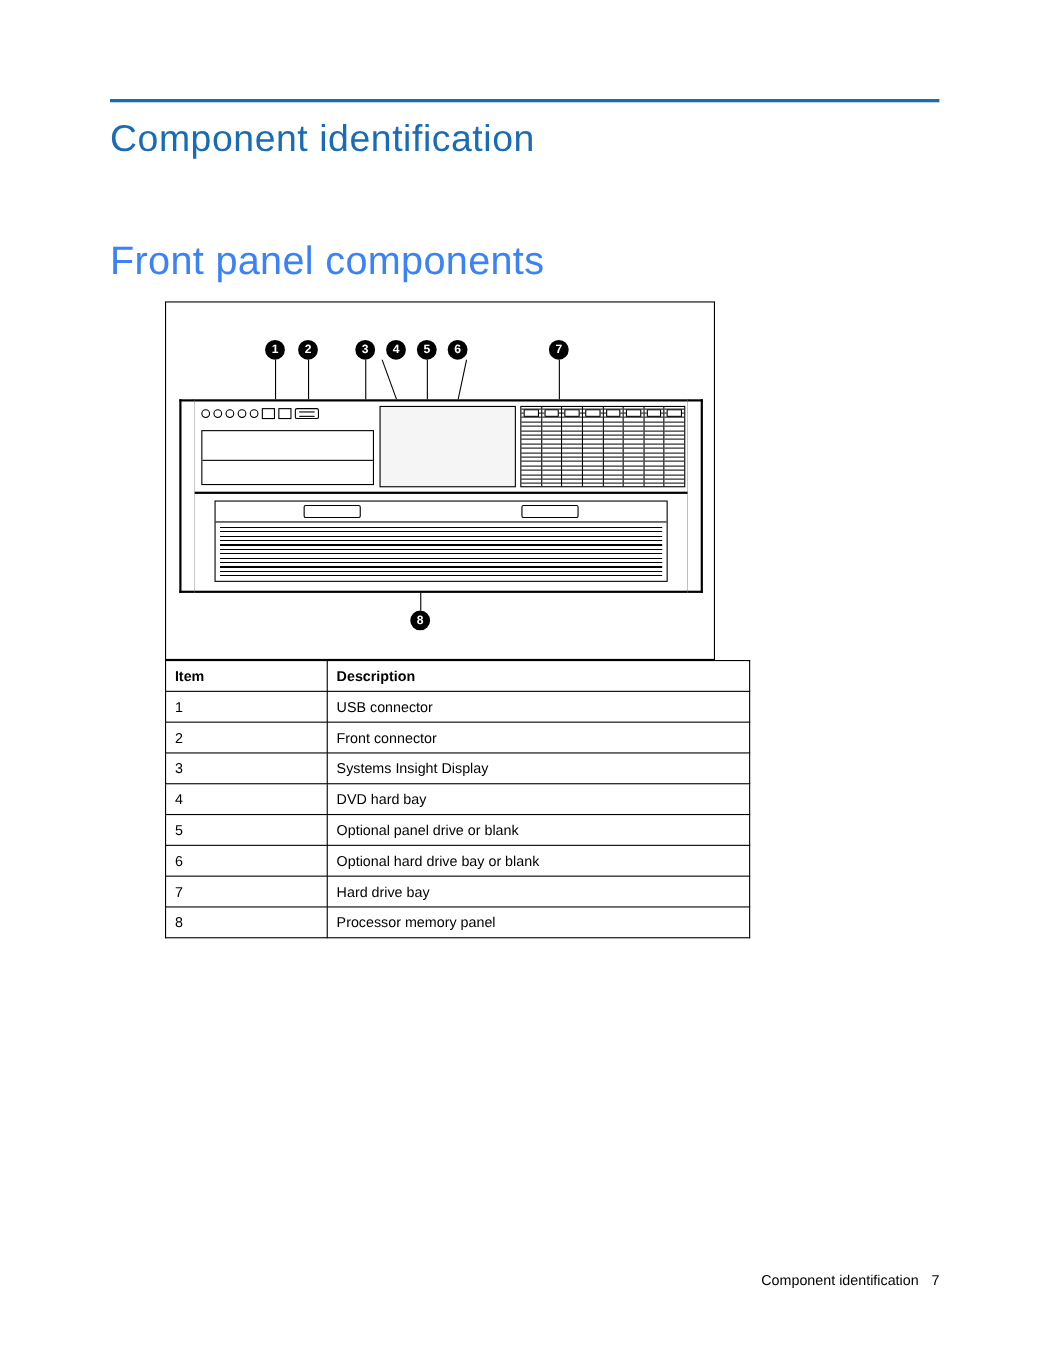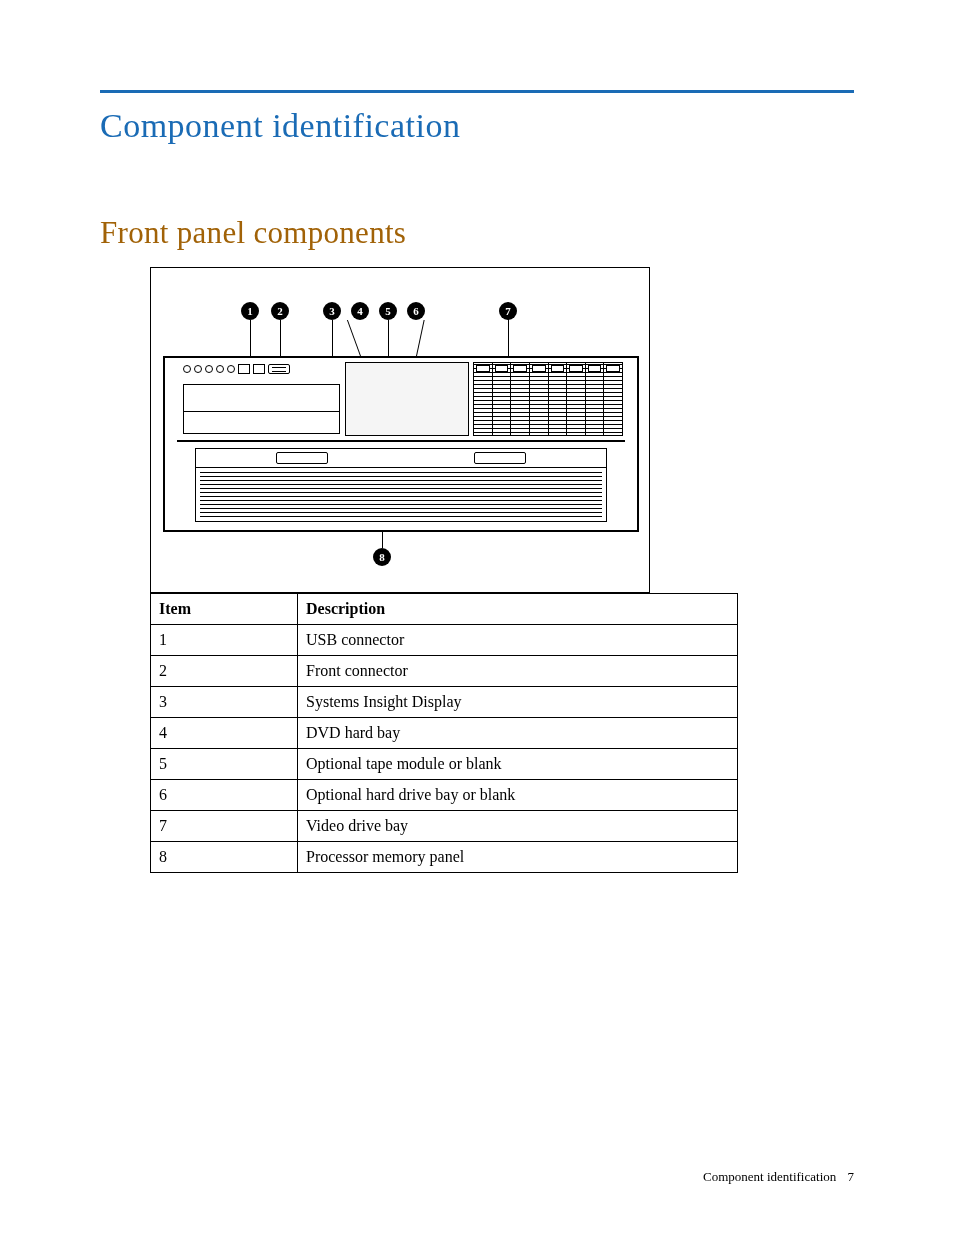--- a/index.html
+++ b/index.html
@@ -9,37 +9,36 @@
     background: #fff;
     width: 954px;
     height: 1235px;
     position: relative;
   }
   .page {
     padding: 90px 100px 60px 100px;
     box-sizing: border-box;
     height: 100%;
     position: relative;
-    font-family: Liberation Serif, serif;
   }
   .rule {
     border-top: 3px solid #1a6bb5;
     margin-bottom: 14px;
   }
   h1.title {
     color: #1a6bb5;
     font-weight: 300;
     font-size: 34px;
     margin: 0 0 70px 0;
     letter-spacing: 0.5px;
   }
   h2.subtitle {
-    color: #a16207;
+    color: #3b82f6;
     font-weight: 300;
-    font-size: 31px;
+    font-size: 36px;
     margin: 12px 0 16px 0;
     letter-spacing: 0.3px;
   }
   .diagram-wrap {
     margin-left: 50px;
     width: 500px;
   }
   .diagram-frame {
     border: 1px solid #000;
     width: 500px;
@@ -178,37 +177,37 @@
     top:-2px;
     width:14px;
     height:176px;
     border:2px solid #000;
     box-sizing:border-box;
     background:#fff;
   }
   .ear.left{ left:-14px; border-right:none;}
   .ear.right{ right:-14px; border-left:none;}
   table.component-table {
-    width: 588px;
+    width: 532px;
     border-collapse: collapse;
-    font-size: 16px;
+    font-size: 13px;
   }
   table.component-table th, table.component-table td {
     border: 1px solid #000;
     text-align: left;
     padding: 6px 8px;
   }
   table.component-table th {
     font-weight: bold;
     background: #fff;
   }
   .col-item { width: 130px; }
   .footer {
     position: absolute;
-    bottom: 50px;
+    bottom: 64px;
     right: 100px;
     font-size: 13px;
   }
   .footer .pn { margin-left: 8px; }
 </style>
 </head>
 <body>
 
 <div class="page">
   <div class="rule"></div>
@@ -296,29 +295,29 @@
         <tr>
           <td>3</td>
           <td>Systems Insight Display</td>
         </tr>
         <tr>
           <td>4</td>
           <td>DVD hard bay</td>
         </tr>
         <tr>
           <td>5</td>
-          <td>Optional tape module or blank</td>
+          <td>Optional panel drive or blank</td>
         </tr>
         <tr>
           <td>6</td>
           <td>Optional hard drive bay or blank</td>
         </tr>
         <tr>
           <td>7</td>
-          <td>Video drive bay</td>
+          <td>Hard drive bay</td>
         </tr>
         <tr>
           <td>8</td>
           <td>Processor memory panel</td>
         </tr>
       </tbody>
     </table>
   </div>
 
   <div class="footer">

